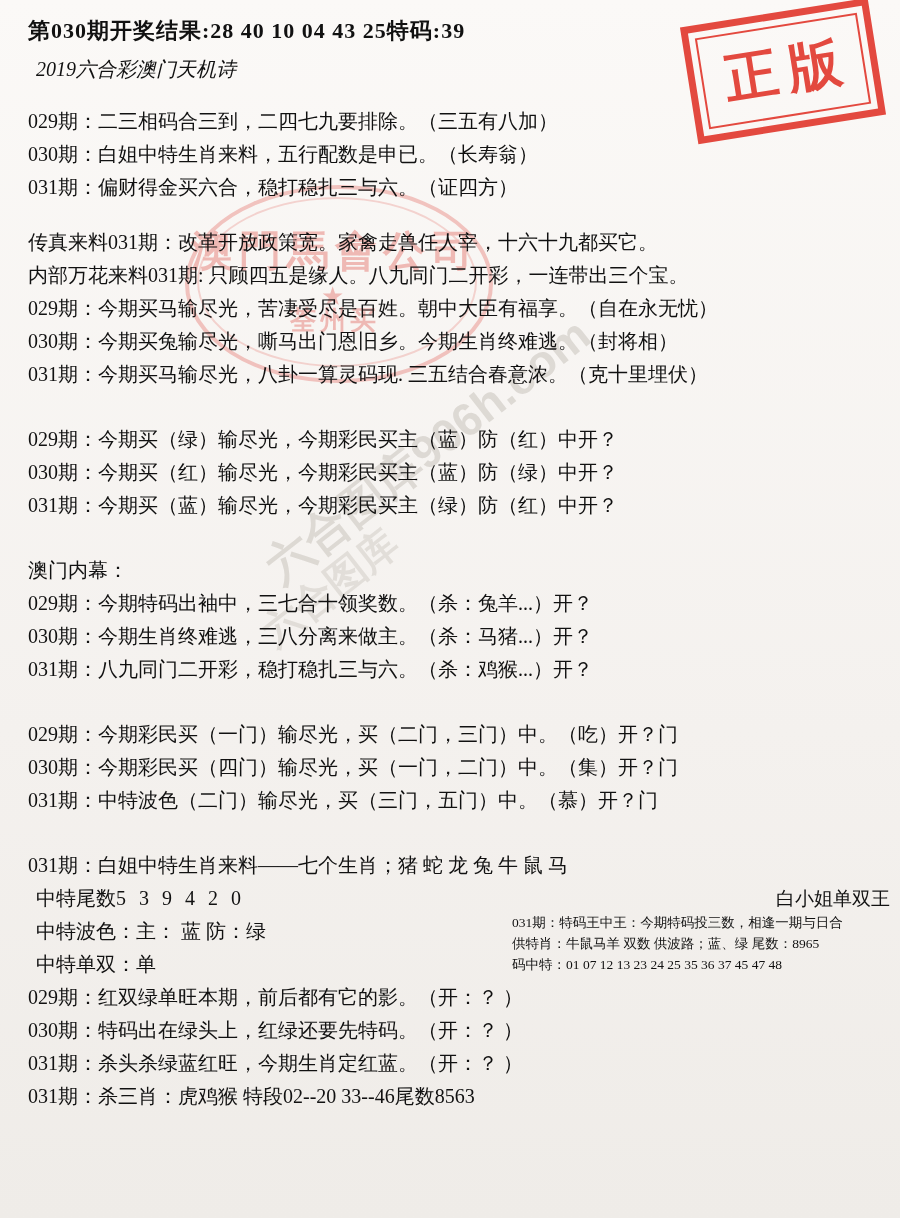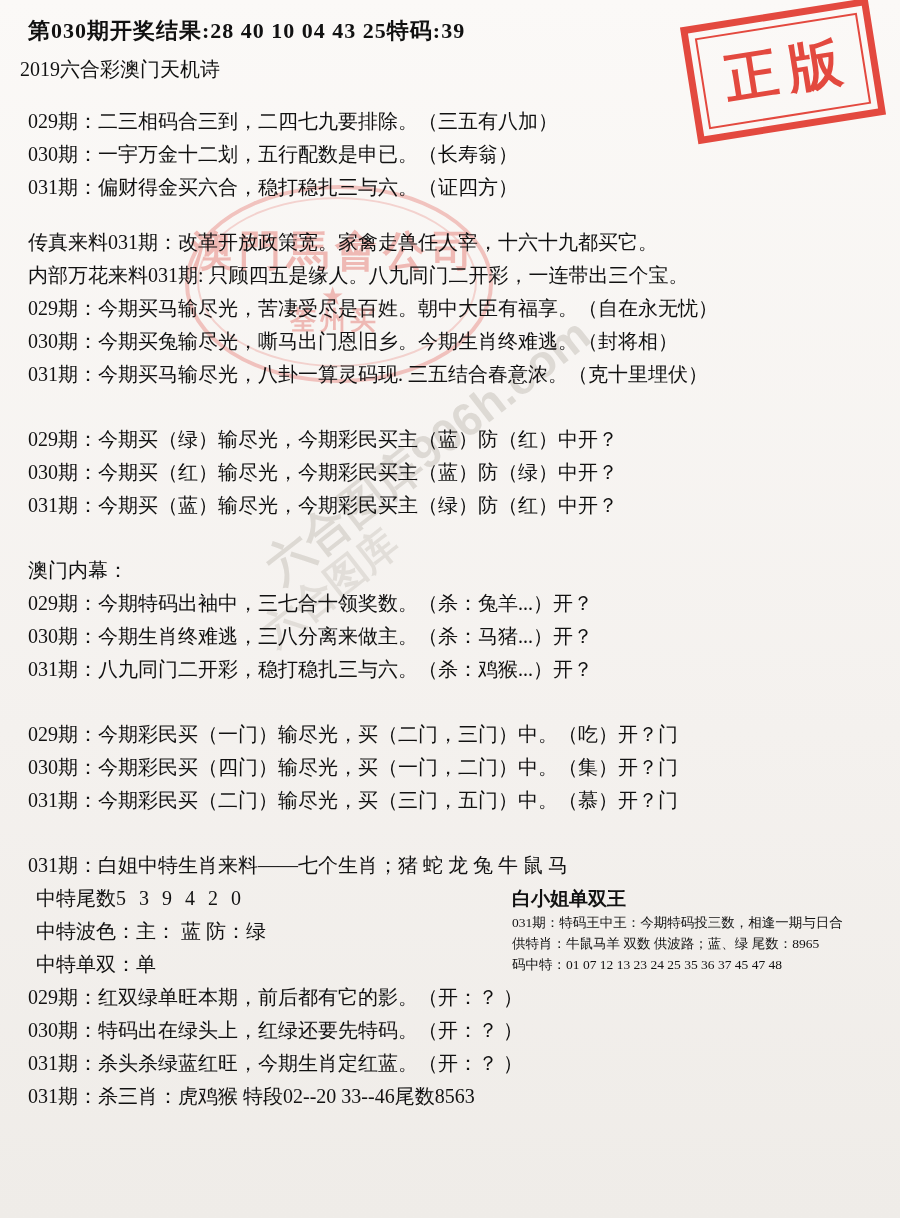--- a/index.html
+++ b/index.html
@@ -138,24 +138,25 @@
     padding: 16px 0 0 28px;
     z-index: 3;
   }
   .header-title {
     font-size: 22px;
     font-weight: bold;
     letter-spacing: 1px;
     white-space: nowrap;
   }
   .subtitle {
-    margin: 10px 0 2px 20px;
+    margin: 10px 0 2px 36px;
     font-size: 20px;
     position: relative;
     z-index: 3;
+    font-style: italic;
   }
 
   
   .content {
     position: relative;
     z-index: 3;
     padding: 0 24px 0 28px;
     margin-top: 22px;
   }
   .line {
@@ -181,23 +182,23 @@
   .bottom-left {
     width: 470px;
     flex: none;
   }
   .bottom-right {
     flex: 1;
     padding-left: 6px;
     padding-top: 4px;
   }
   .br-title {
-    text-align: left;
+    text-align: right;
     font-size: 19px;
-    font-weight: bold;
+    font-weight: normal;
     line-height: 26px;
   }
   .br-line {
     font-size: 13.5px;
     line-height: 21px;
     white-space: nowrap;
     font-family: "Liberation Serif", serif;
   }
   .tail {
     position: relative;
@@ -229,21 +230,21 @@
     </div>
   </div>
 
   <div class="header">
     <div class="header-title">第030期开奖结果:28 40 10 04 43 25特码:39</div>
   </div>
   <div class="subtitle">2019六合彩澳门天机诗</div>
 
   <div class="content">
     <div class="line">029期：二三相码合三到，二四七九要排除。（三五有八加）</div>
-    <div class="line">030期：一宇万金十二划，五行配数是申已。（长寿翁）</div>
+    <div class="line">030期：白姐中特生肖来料，五行配数是申已。（长寿翁）</div>
     <div class="line">031期：偏财得金买六合，稳打稳扎三与六。（证四方）</div>
 
     <div class="gap"></div>
 
     <div class="line">传真来料031期：改革开放政策宽。家禽走兽任人宰，十六十九都买它。</div>
     <div class="line">内部万花来料031期: 只顾四五是缘人。八九同门二开彩，一连带出三个宝。</div>
 
     <div class="line">029期：今期买马输尽光，苦凄受尽是百姓。朝中大臣有福享。（自在永无忧）</div>
     <div class="line">030期：今期买兔输尽光，嘶马出门恩旧乡。今期生肖终难逃。（封将相）</div>
     <div class="line">031期：今期买马输尽光，八卦一算灵码现. 三五结合春意浓。（克十里埋伏）</div>
@@ -261,21 +262,21 @@
     <div class="line">澳门内幕：</div>
     <div class="line">029期：今期特码出袖中，三七合十领奖数。（杀：兔羊...）开？</div>
     <div class="line">030期：今期生肖终难逃，三八分离来做主。（杀：马猪...）开？</div>
     <div class="line">031期：八九同门二开彩，稳打稳扎三与六。（杀：鸡猴...）开？</div>
 
     <div class="gap"></div>
     <div class="gap-sm"></div>
 
     <div class="line">029期：今期彩民买（一门）输尽光，买（二门，三门）中。（吃）开？门</div>
     <div class="line">030期：今期彩民买（四门）输尽光，买（一门，二门）中。（集）开？门</div>
-    <div class="line">031期：今期彩民买（二门）输尽光，买（三门，五门）中。（慕）开？门</div>
+    <div class="line">031期：中特波色（二门）输尽光，买（三门，五门）中。（慕）开？门</div>
 
     <div class="gap"></div>
     <div class="gap-sm"></div>
 
     <div class="line">031期：白姐中特生肖来料——七个生肖；猪 蛇 龙 兔 牛 鼠 马</div>
   </div>
 
   <div class="bottom-split">
     <div class="bottom-left">
       <div class="line">

